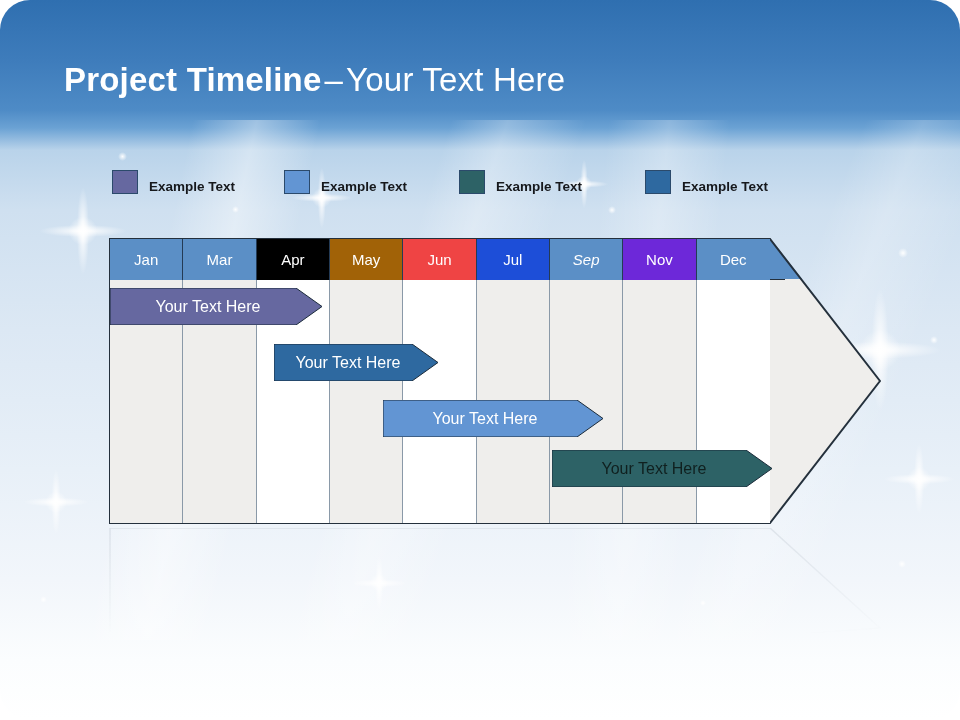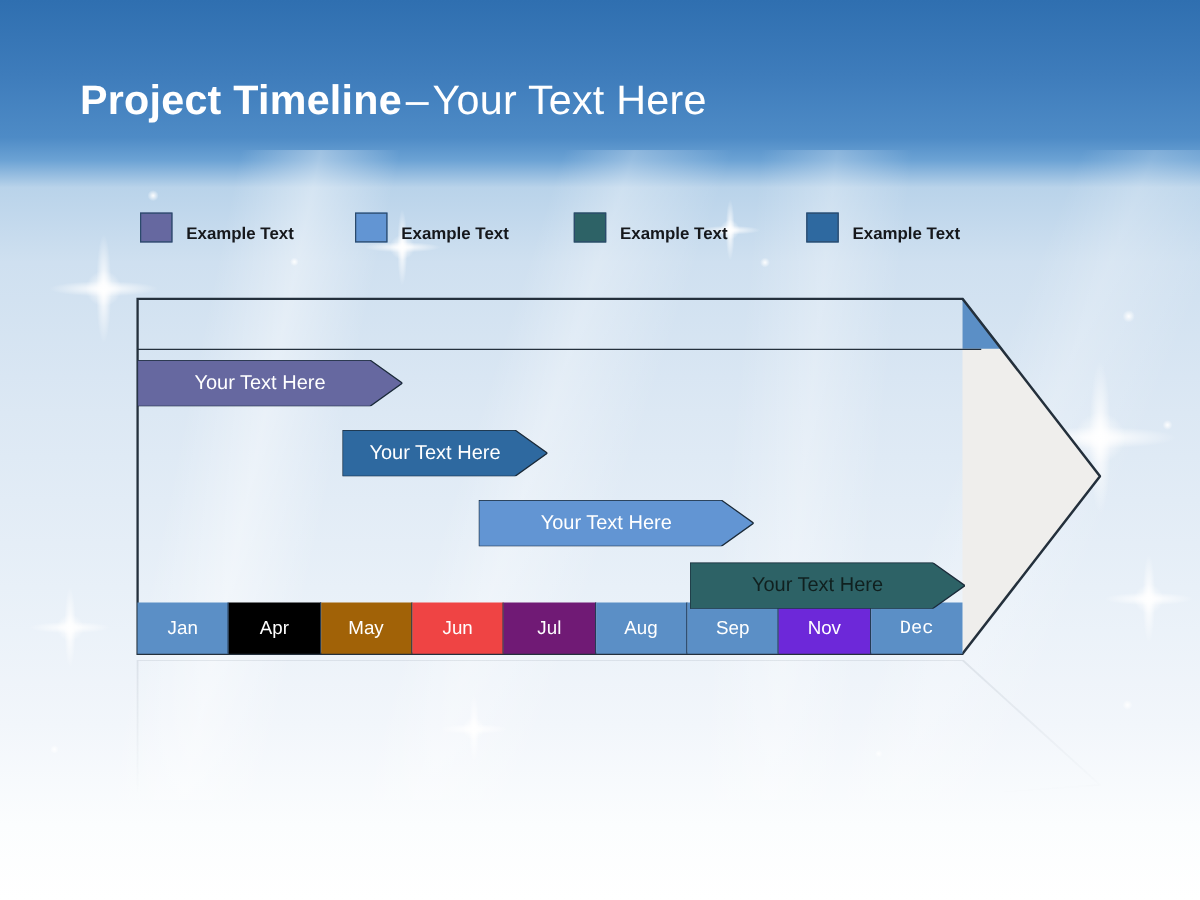--- a/index.html
+++ b/index.html
@@ -12,20 +12,21 @@
     overflow: hidden;
     font-family: "Liberation Sans", sans-serif;
     background: #ffffff;
   }
 
   #slide {
     position: relative;
     width: 960px;
     height: 720px;
     overflow: hidden;
+    border-radius: 30px;
   }
 
   
   .bg-base {
     position: absolute;
     inset: 0;
     background: linear-gradient(to bottom,
         #2f6fb0 0px,
         #3e7cbb 60px,
         #4e8bc6 110px,
@@ -137,21 +138,20 @@
     width: 772px;
     height: 286px;
   }
   #grid {
     position: absolute;
     left: 1px;
     top: 1px;
     width: 660px;
     height: 284px;
     display: flex;
-    align-items: flex-end;
   }
   .col {
     position: relative;
     flex: 1 1 0;
     display: flex;
     flex-direction: column;
   }
   .col .cell-body {
     flex: 1 1 auto;
     border-right: 1px solid #8a99a8;
@@ -278,50 +278,50 @@
       <polygon id="arrow-outline" points="1,1 661,1 771,143 661,285 1,285" fill="none" stroke="#24303c" stroke-width="2"></polygon>
 
       <line x1="1" y1="41.5" x2="676" y2="41.5" stroke="#24303c" stroke-width="1"></line>
     </svg>
 
     <div id="grid">
         <div class="col shade">
           <div class="month-head" style="background: rgb(91, 143, 198); color: rgb(255, 255, 255);">Jan</div>
           <div class="cell-body"></div>
         </div>
+        <div class="col shade">
+          <div class="month-head" style="background: rgb(91, 143, 198); color: rgb(255, 255, 255);">Mar</div>
+          <div class="cell-body"></div>
+        </div>
         <div class="col plain">
           <div class="month-head" style="background: #000000; color: rgb(255, 255, 255);">Apr</div>
           <div class="cell-body"></div>
         </div>
         <div class="col shade">
           <div class="month-head" style="background: #a16207; color: rgb(255, 255, 255);">May</div>
           <div class="cell-body"></div>
         </div>
         <div class="col plain">
           <div class="month-head" style="background: #ef4444; color: rgb(255, 255, 255);">Jun</div>
           <div class="cell-body"></div>
         </div>
         <div class="col shade">
-          <div class="month-head" style="background: #701a75; color: rgb(255, 255, 255);">Jul</div>
+          <div class="month-head" style="background: #1d4ed8; color: rgb(255, 255, 255);">Jul</div>
+          <div class="cell-body"></div>
+        </div>
+        <div class="col shade">
+          <div class="month-head" style="background: rgb(91, 143, 198); color: rgb(255, 255, 255); font-style: italic;">Sep</div>
+          <div class="cell-body"></div>
+        </div>
+        <div class="col shade">
+          <div class="month-head" style="background: #6d28d9; color: rgb(255, 255, 255);">Nov</div>
           <div class="cell-body"></div>
         </div>
         <div class="col plain">
-          <div class="month-head" style="background: rgb(91, 143, 198); color: rgb(255, 255, 255);">Aug</div>
-          <div class="cell-body"></div>
-        </div>
-        <div class="col shade">
-          <div class="month-head" style="background: rgb(91, 143, 198); color: rgb(255, 255, 255);">Sep</div>
-          <div class="cell-body"></div>
-        </div>
-        <div class="col shade">
-          <div class="month-head" style="background: #6d28d9; color: rgb(255, 255, 255);">Nov</div>
-          <div class="cell-body"></div>
-        </div>
-        <div class="col plain">
-          <div class="month-head" style="background: rgb(91, 143, 198); color: rgb(255, 255, 255); font-family: Liberation Mono, monospace;">Dec</div>
+          <div class="month-head" style="background: rgb(91, 143, 198); color: rgb(255, 255, 255);">Dec</div>
           <div class="cell-body"></div>
         </div>
       </div>
     <div id="bars">
         <div class="bar" style="left: 1px; top: 8px; width: 212px; color: rgb(255, 255, 255);">
           <svg width="212" height="37" viewBox="0 0 212 37">
             <polygon points="0,0 186,0 212,18.5 186,37 0,37" fill="#6668a0" stroke="#1b2b3a" stroke-width="1"></polygon>
           </svg>
           <span class="bar-label">Your  Text Here</span>
         </div>

